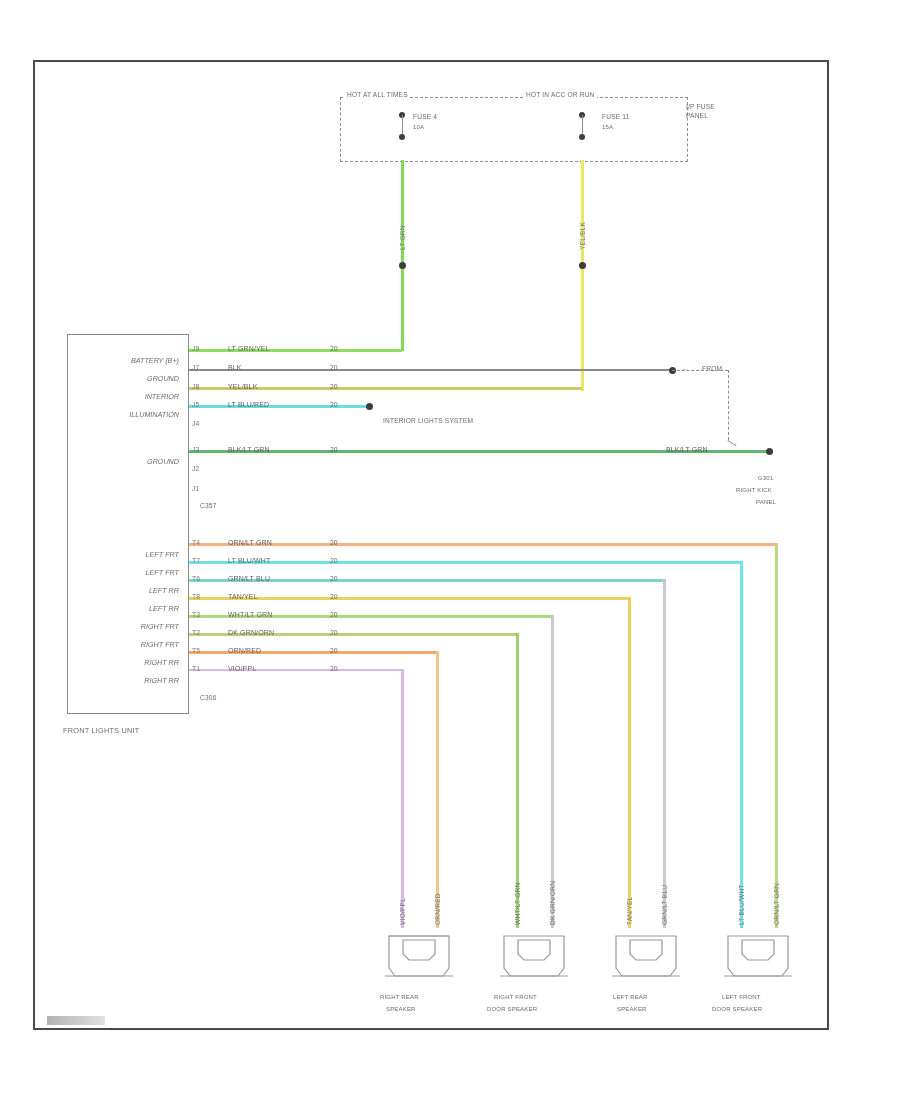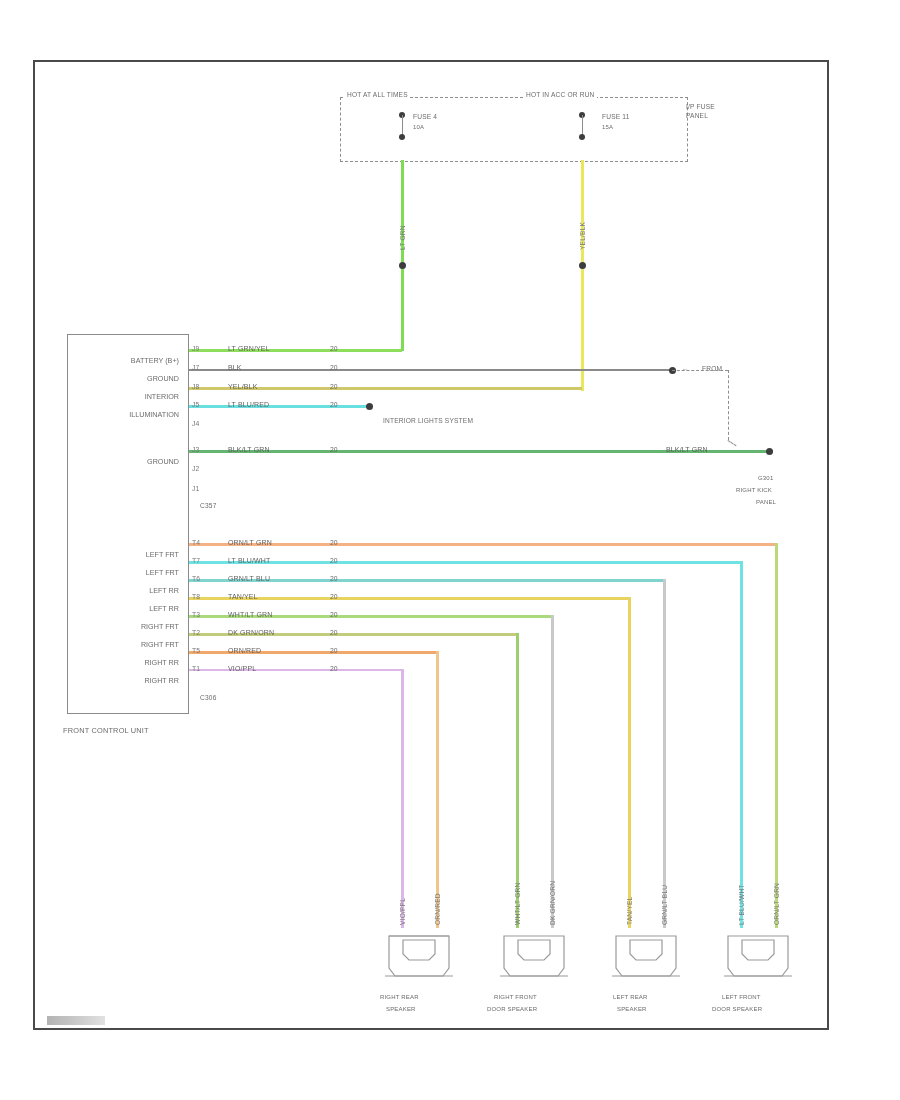--- a/index.html
+++ b/index.html
@@ -44,21 +44,21 @@
 
   .wmark{position:absolute;left:47px;top:1016px;width:58px;height:9px;
          background:linear-gradient(90deg,#9a9a9a,#bdbdbd 60%,#d8d8d8);
          opacity:.75;}
 
   .pinlbl{position:absolute;font-size:6.8px;color:#777;white-space:nowrap;}
   .colorlbl{position:absolute;font-size:7.0px;color:#5f5f5f;white-space:nowrap;
             letter-spacing:.15px;}
   .gaugelbl{position:absolute;font-size:6.8px;color:#6a6a6a;white-space:nowrap;}
   .fnlbl{position:absolute;font-size:7.2px;color:#6b6b6b;white-space:nowrap;
-         text-align:right;}
+         text-align:right;font-style:italic;}
 </style>
 </head>
 <body>
 
 <div id="sheet">
 
   <div class="border-outer"></div>
 
   <div class="fusebox" style="left:340px;top:97px;width:348px;height:65px;"></div>
 
@@ -84,21 +84,21 @@
   <div class="w wv" style="left:401px;top:160px;height:191px;background:#7ddc52;"></div>
   <div class="vtxt" style="left:399px;top:250px;">LT GRN</div>
   <div class="dot" style="left:399px;top:262px;"></div>
 
   <div class="w wv" style="left:581px;top:160px;height:231px;background:#e8e85a;"></div>
   <div class="vtxt" style="left:579px;top:250px;">YEL/BLK</div>
   <div class="dot" style="left:579px;top:262px;"></div>
 
   <div class="unitbox" style="left:67px;top:334px;width:122px;height:380px;"></div>
 
-  <div class="txt" style="left:63px;top:727px;">FRONT CONTROL UNIT</div>
+  <div class="txt" style="left:63px;top:727px;">FRONT LIGHTS UNIT</div>
 
   <div class="txt sm" style="left:200px;top:503px;">C357</div>
   <div class="txt sm" style="left:200px;top:695px;">C306</div>
 
   <div class="fnlbl" style="left:74px;top:356px;width:105px;">BATTERY (B+)</div>
   <div class="w wh" style="left:189px;top:349px;width:213px;background:#8ede5e;"></div>
   <div class="pinlbl" style="left:192px;top:345px;">J9</div>
   <div class="colorlbl" style="left:228px;top:345px;">LT GRN/YEL</div>
   <div class="gaugelbl" style="left:330px;top:345px;">20</div>
 

